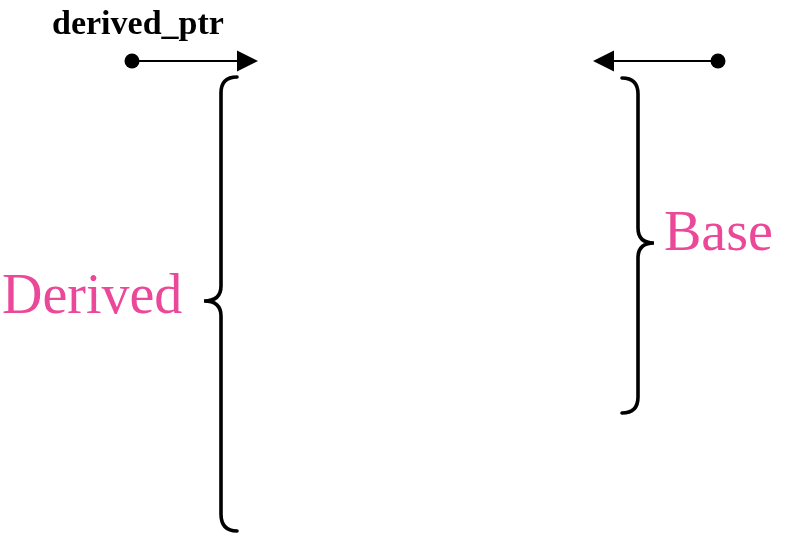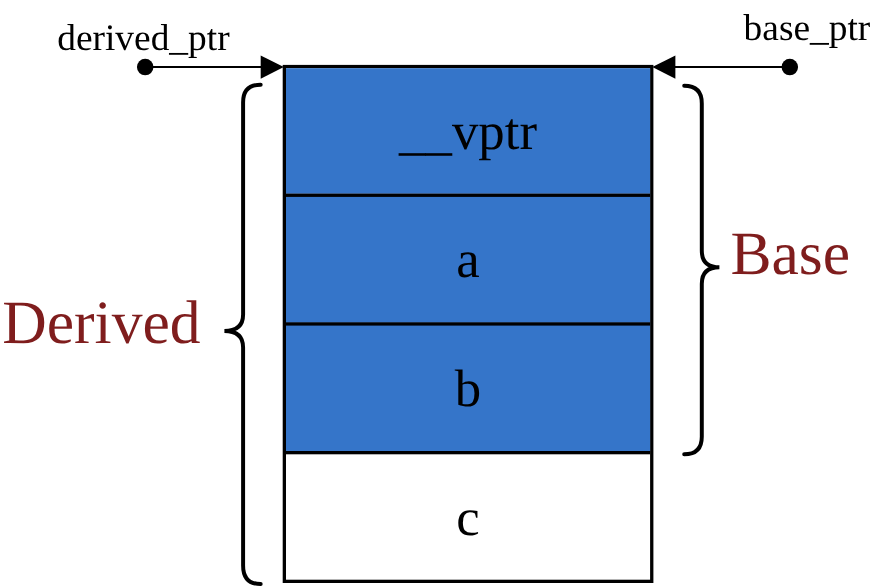--- a/index.html
+++ b/index.html
@@ -15,28 +15,28 @@
     background: #ffffff;
     overflow: hidden;
   }
   .ptr-label {
     position: absolute;
     font-size: 34px;
     line-height: 1;
     color: #000000;
     white-space: nowrap;
   }
-  #derived-ptr-label { left: 52px; top: 18px; }
+  #derived-ptr-label { left: 52px; top: 6px; font-weight: bold; }
   #base-ptr-label    { left: 676px; top: 9px; }
 
   .group-label {
     position: absolute;
     font-size: 56px;
     line-height: 1;
-    color: #7f1d1d;
+    color: #ec4899;
     white-space: nowrap;
   }
   #derived-group-label { left: 2px;  top: 266px; text-align: center; }
   #base-group-label    { left: 664px; top: 203px; }
 
   #memory-box {
     position: absolute;
     left: 257px;
     top: 59px;
     width: 337px;
@@ -66,31 +66,24 @@
     height: 534px;
     pointer-events: none;
   }
 </style>
 </head>
 <body>
 
 <div id="stage">
 
   <div class="ptr-label" id="derived-ptr-label">derived_ptr</div>
-  <div class="ptr-label" id="base-ptr-label">base_ptr</div>
 
   <div class="group-label" id="derived-group-label">Derived</div>
   <div class="group-label" id="base-group-label">Base</div>
 
-  <div id="memory-box">
-    <div class="cell" style="background: rgb(53, 117, 201);">__vptr</div>
-    <div class="cell" style="background: rgb(53, 117, 201);">a</div>
-    <div class="cell" style="background: rgb(53, 117, 201);">b</div>
-    <div class="cell">c</div>
-  </div>
 
   <svg id="overlay" viewBox="0 0 791 534" xmlns="http://www.w3.org/2000/svg">
 
     <circle cx="132" cy="61" r="7.5" fill="#000000"></circle>
     <line x1="132" y1="61" x2="240" y2="61" stroke="#000000" stroke-width="1.8"></line>
     <polygon points="258,61 237,50.5 237,71.5" fill="#000000"></polygon>
 
     <circle cx="718" cy="61" r="7.5" fill="#000000"></circle>
     <line x1="718" y1="61" x2="611" y2="61" stroke="#000000" stroke-width="1.8"></line>
     <polygon points="593,61 614,50.5 614,71.5" fill="#000000"></polygon>

